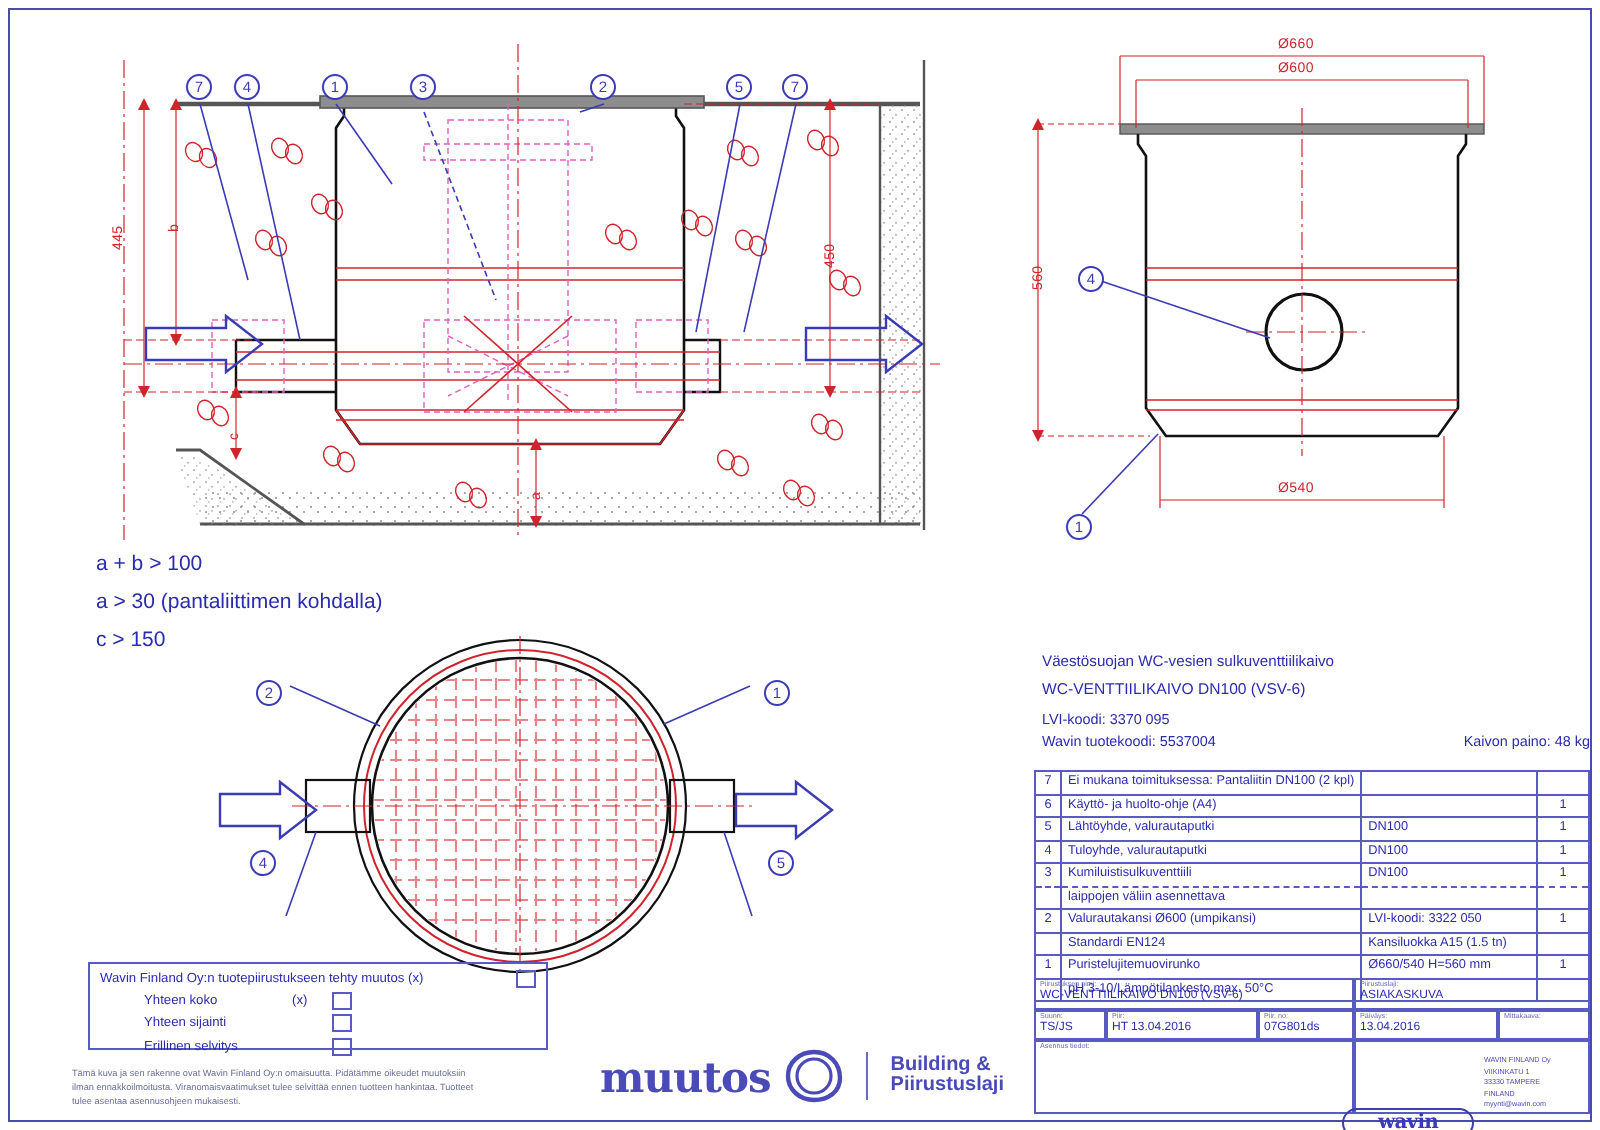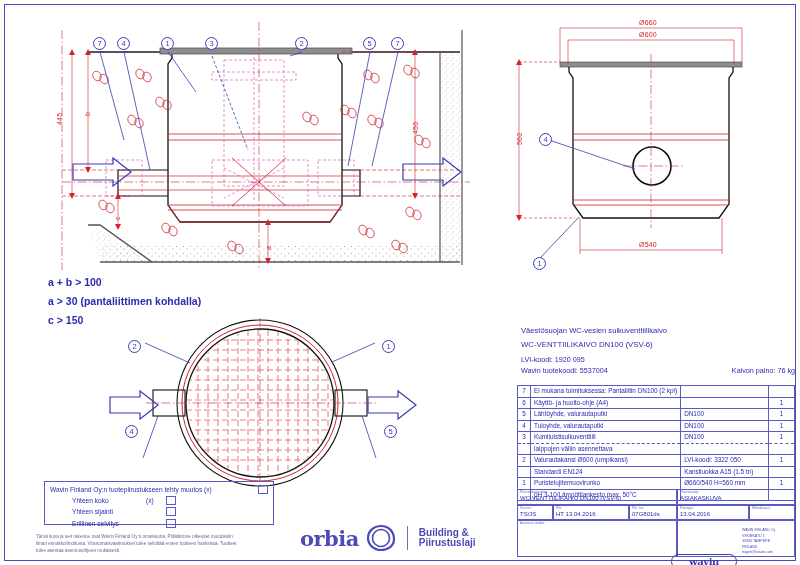--- a/index.html
+++ b/index.html
@@ -20,21 +20,21 @@
 
   
   .bub {
     position:absolute; width:13px; height:13px; border:1px solid #3b3bb5;
     border-radius:50%; color:#3b3bb5; font-size:7.5px; line-height:11px;
     text-align:center; background:#fff; z-index:6;
   }
 
   
   .notes { position:absolute; left:48px; top:276px; }
-  .notes div { font-size:10.5px; color:#2b2bb0; margin-bottom:7px; white-space:nowrap;font-weight:bold; }
+  .notes div { font-size:10.5px; color:#2b2bb0; margin-bottom:7px; white-space:nowrap; }
 
   
   .chgbox {
     position:absolute; left:44px; top:481px; width:230px; height:44px;
     border:1px solid #5a5ac4; padding:3px 5px;
   }
   .chgbox .hdr { font-size:6.6px; color:#2b2bb0; display:flex; justify-content:space-between; align-items:center; }
   .chgbox .row { font-size:6.6px; color:#2b2bb0; display:flex; align-items:center; margin-top:2.2px; padding-left:22px; }
   .chgbox .row span.t { width:74px; }
   .chk { width:10px; height:9px; border:1px solid #5a5ac4; display:inline-block; }
@@ -396,39 +396,39 @@
     <div class="row">
       <span class="t">Erillinen selvitys</span>
       <span style="width:20px"></span>
       <span class="chk"></span>
     </div>
   </div>
 
   <div class="disclaimer">Tämä kuva ja sen rakenne ovat Wavin Finland Oy:n omaisuutta. Pidätämme oikeudet muutoksiin ilman ennakkoilmoitusta. Viranomaisvaatimukset tulee selvittää ennen tuotteen hankintaa. Tuotteet tulee asentaa asennusohjeen mukaisesti.</div>
 
   <div class="orbia">
-    <span class="word">orbia</span>
+    <span class="word">muutos</span>
     <svg width="30" height="28">
       <path d="M15,2 C23,2 28,8 28,15 C28,22 22,26 15,26 C8,26 2,21 2,14 C2,7 8,2 15,2 Z" fill="none" stroke="#4a4ab8" stroke-width="2.2"></path>
       <circle cx="15" cy="14" r="8.5" fill="none" stroke="#4a4ab8" stroke-width="1.6"></circle>
     </svg>
     <div class="bar"></div>
     <div class="bi">
       <div>Building &amp;</div>
       <div>Piirustuslaji</div>
     </div>
   </div>
 
   <div class="rinfo">
     <div class="l1">Väestösuojan WC-vesien sulkuventtiilikaivo</div>
     <div class="l2">WC-VENTTIILIKAIVO DN100  (VSV-6)</div>
-    <div class="l3">LVI-koodi: 1920 095</div>
+    <div class="l3">LVI-koodi: 3370 095</div>
     <div class="l4row">
       <span>Wavin tuotekoodi:  5537004</span>
-      <span>Kaivon paino:  76 kg</span>
+      <span>Kaivon paino:  48 kg</span>
     </div>
   </div>
 
   <table class="bom">
     <tbody>
       <tr>
         <td class="num">7</td>
         <td class="desc">Ei mukana toimituksessa:   Pantaliitin DN100 (2 kpl)</td>
         <td class="spec"></td>
         <td class="qty"></td>

